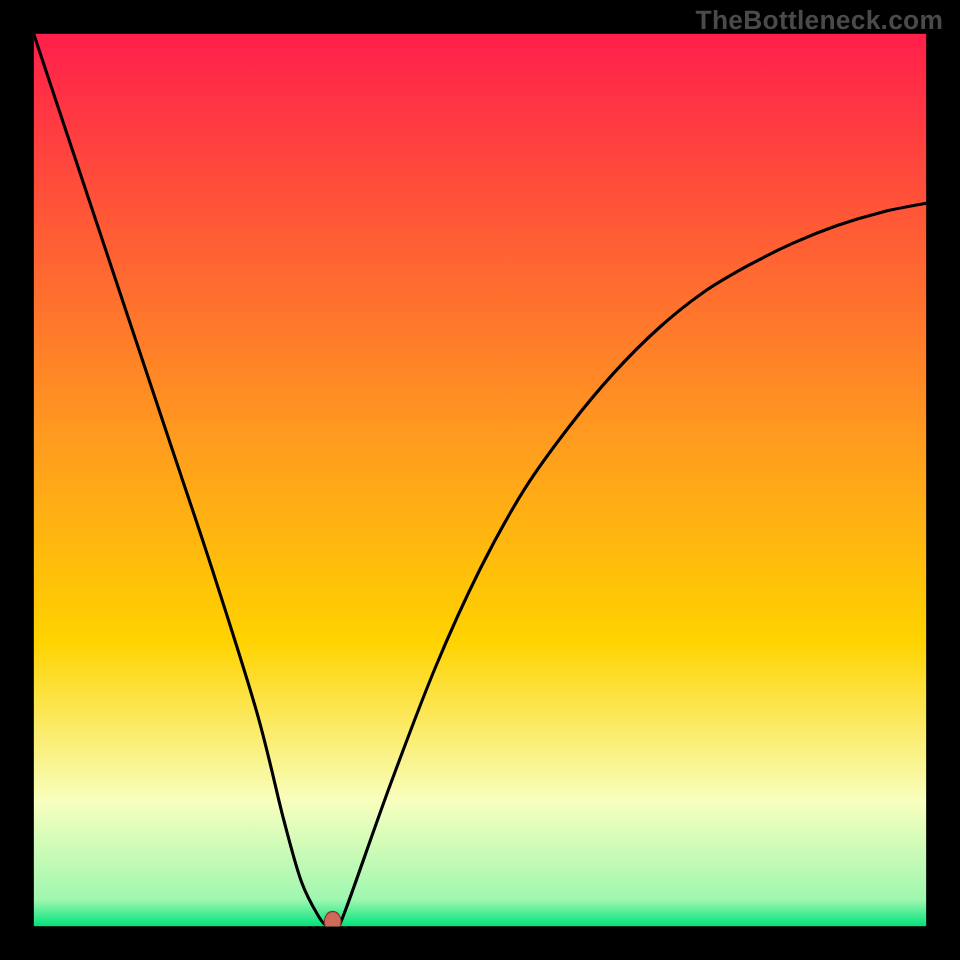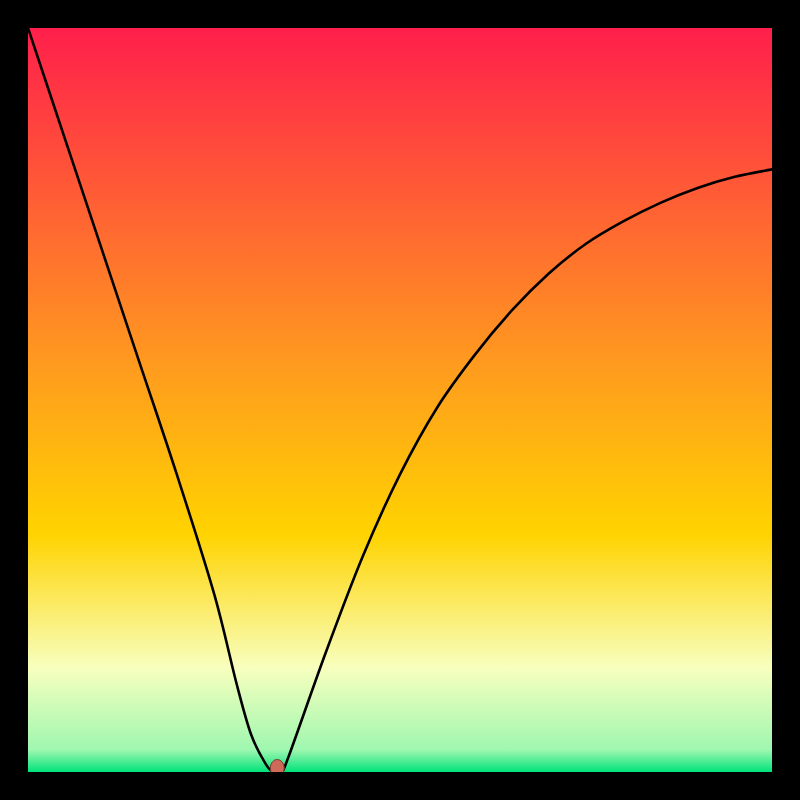--- a/index.html
+++ b/index.html
@@ -37,20 +37,21 @@
   svg {
     display: block;
     width: 744px;
     height: 744px;
   }
 </style>
 </head>
 <body>
 
 <div class="frame">
+  <div class="watermark">TheBottleneck.com</div>
 
   <div class="plot">
     <svg viewBox="0 0 744 744" preserveAspectRatio="none">
       <defs>
         <linearGradient id="bg-grad" x1="0" y1="0" x2="0" y2="1">
           <stop id="g0" offset="0%" stop-color="#ff1f4b"></stop>
           <stop id="g1" offset="45%" stop-color="#ff9a1f"></stop>
           <stop id="g2" offset="68%" stop-color="#ffd300"></stop>
           <stop id="g3" offset="86%" stop-color="#f8ffbe"></stop>
           <stop id="g4" offset="97%" stop-color="#9ff7b0"></stop>

